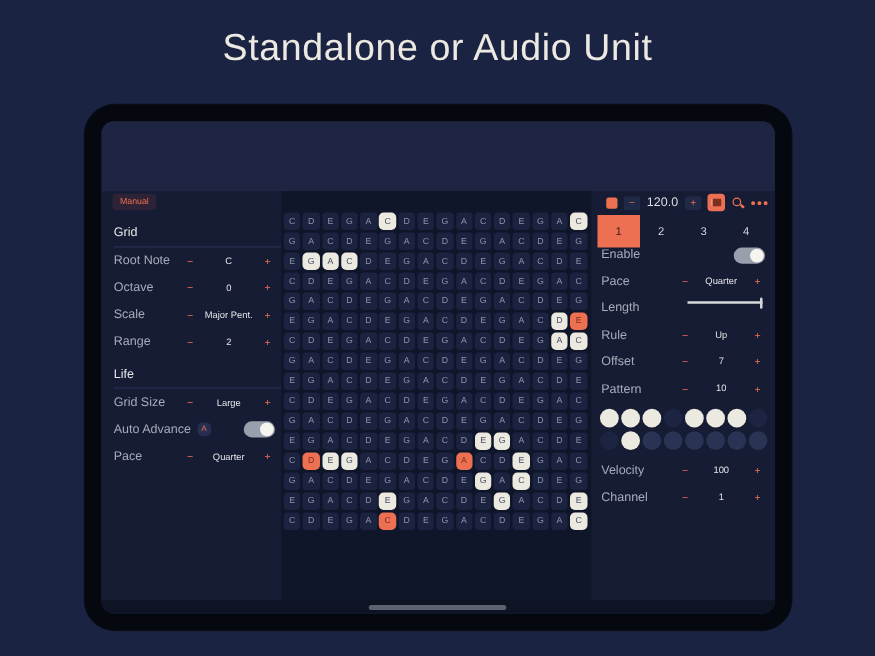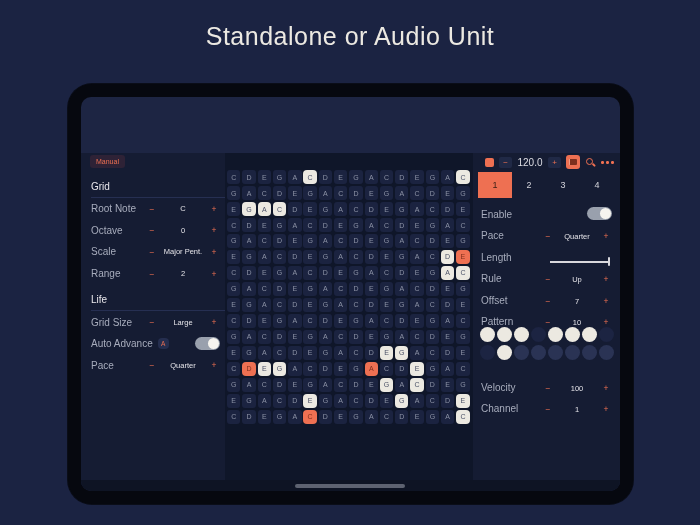--- a/index.html
+++ b/index.html
@@ -1,18 +1,18 @@
 <!DOCTYPE html>
 <html><head>
 <meta charset="utf-8">
 <style>
   * { margin:0; padding:0; box-sizing:border-box; }
   html,body { width:700px; height:525px; overflow:hidden; }
   body { background:#1b2342; font-family:"Liberation Sans","DejaVu Sans",sans-serif; }
-  .title { text-align:center; margin-top:22px; font-size:25px; font-weight:300;
+  .title { text-align:center; margin-top:22px; font-size:30px; font-weight:300;
            letter-spacing:.5px; color:#ece9e2; }
   .tablet { position:absolute; left:68px; top:84px; width:565px; height:420px;
             background:#06080f; border-radius:24px; padding:13px;
             box-shadow:0 0 0 1px #0a0d18; }
   .screen { position:relative; width:539px; height:394px; background:#1d2543;
             border-radius:10px; overflow:hidden; }
   .app { position:absolute; left:0; top:56px; width:539px; height:327px; background:#151c33; }
 
   
   .manual { position:absolute; left:9px; top:2px; height:13px; padding:0 6px;
@@ -61,21 +61,21 @@
           display:flex; align-items:center; justify-content:center; }
   .cell.active { background:#ece9e1; color:#4a5066; border-radius:4px; }
   .cell.playhead { background:#ee7052; color:#7e2f1d; border-radius:4px; }
 
   
   .panel { position:absolute; left:392px; top:0; bottom:0; width:147px; }
   .tabs { margin-top:19px; height:26px; display:flex; padding-left:5px; }
   .tab { width:34px; height:26px; display:flex; align-items:center; justify-content:center;
          font-size:9px; color:#d3d3da; }
   .tab.active { background:#ee7052; color:#3d2016; }
-  .p-row { height:21.5px; display:flex; align-items:flex-end; padding:0 8px; }
+  .p-row { height:21.5px; display:flex; align-items:flex-start; padding:0 8px; }
   .p-row .st-val { width:46px; }
   .slider { width:60px; height:2px; background:#d8d7dc; position:relative; margin-right:2px; }
   .slider .handle { position:absolute; right:0; top:-3.5px; width:2.5px; height:9px;
                     background:#d8d7dc; border-radius:1px; }
   .dotsrow { display:flex; gap:2px; padding-left:7px; margin-bottom:2.5px; }
   .dot { width:15px; height:15px; border-radius:50%; }
   .dot.on { background:#ece9e1; }
   .dot.off { background:#1c2442; }
   .dot.dim { background:#2a3354; }
   .p-spacer { height:9px; }

